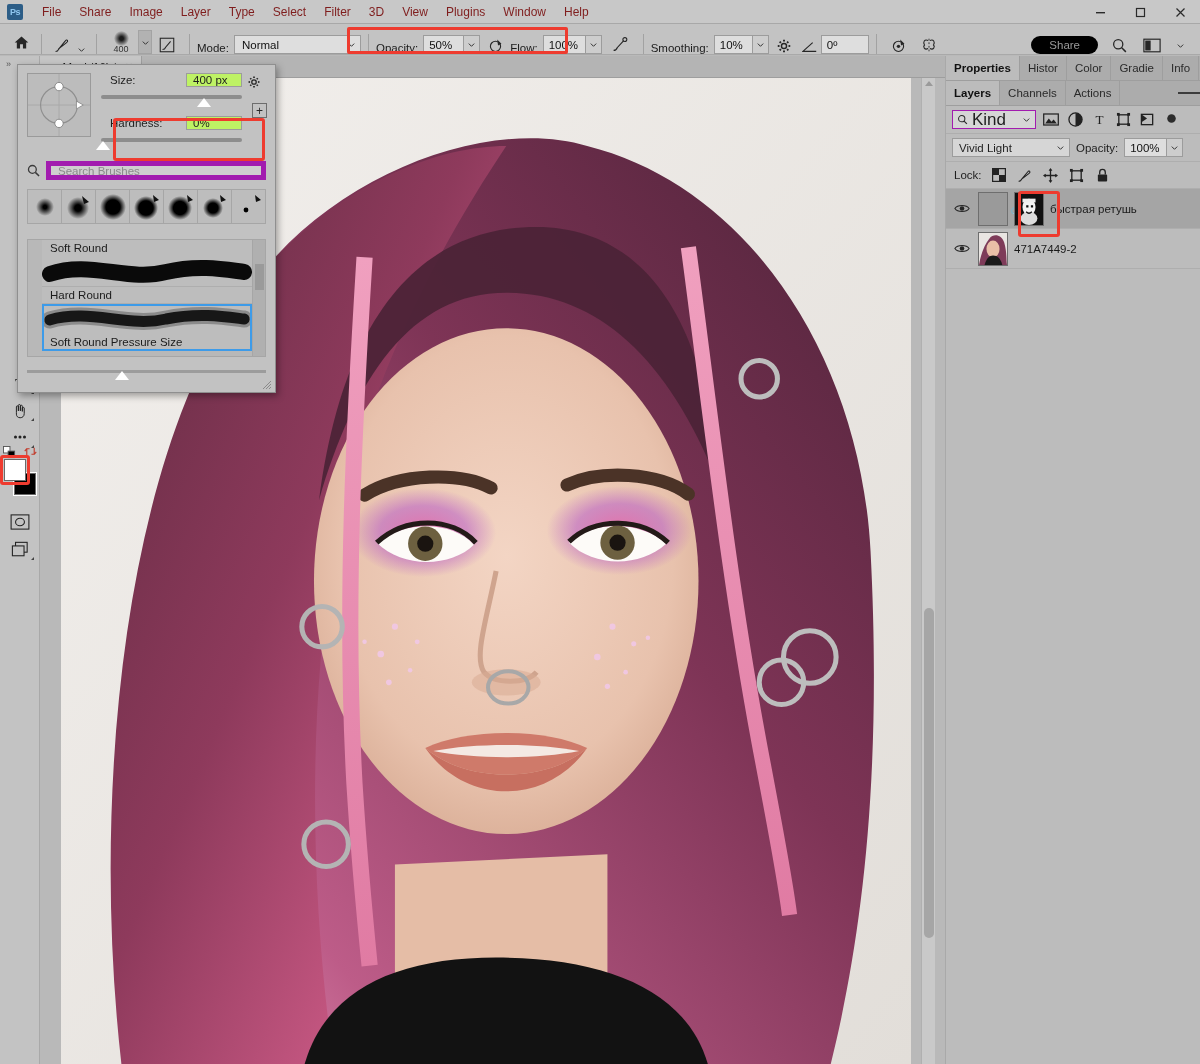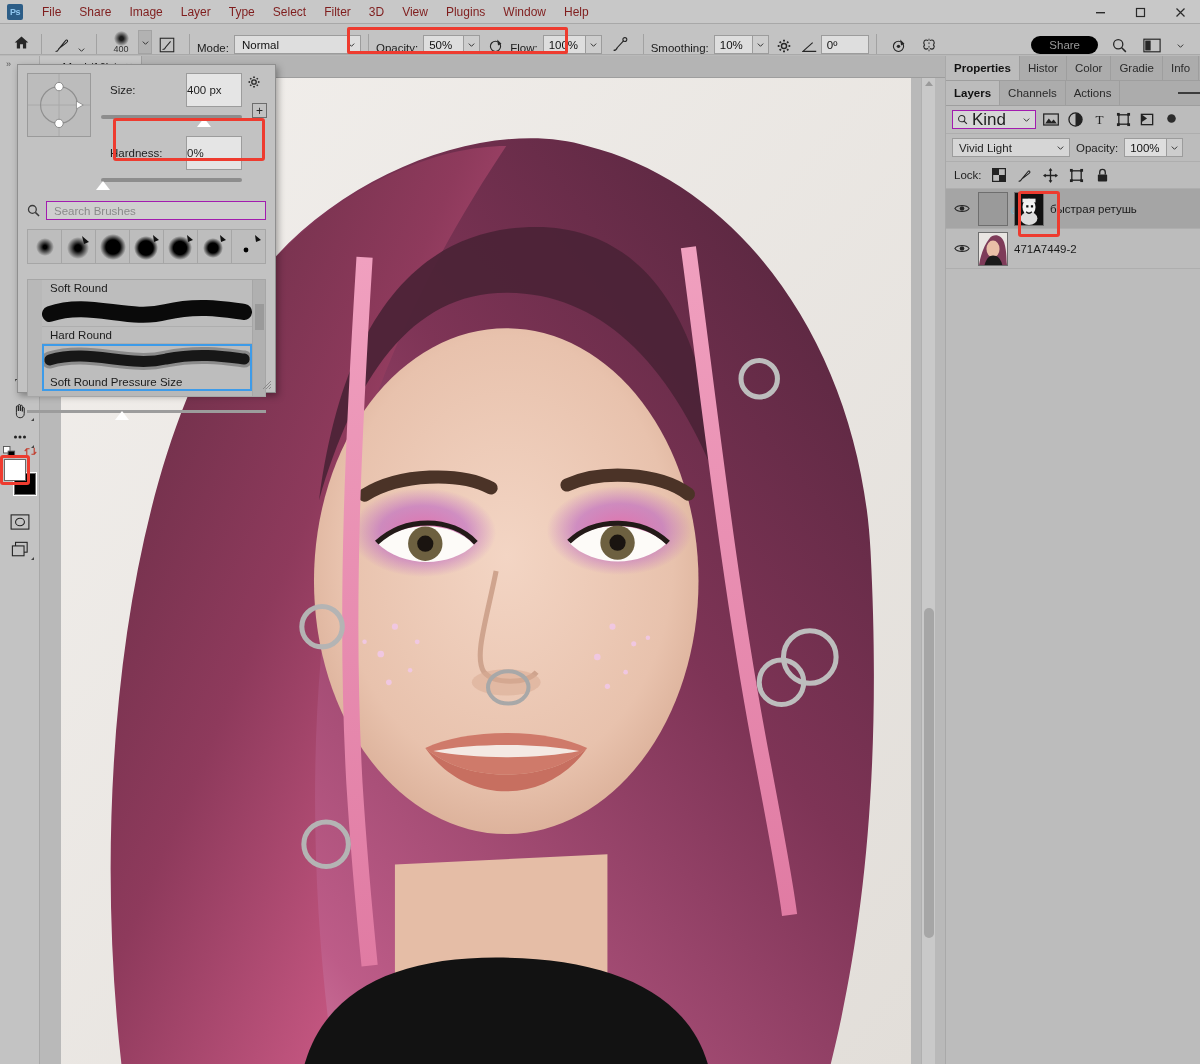--- a/index.html
+++ b/index.html
@@ -222,41 +222,41 @@
   }
   .bp-top { display: flex; padding: 8px 9px 2px 9px; }
   .bp-preview {
     width: 64px; height: 64px; border: 1px solid #9a9a9a; background: #bcbcbc;
     position: relative; flex: none;
   }
   .bp-fields { flex: 1; margin-left: 10px; position: relative; }
   .bp-frow { display: flex; align-items: center; justify-content: space-between; margin-left: 9px; }
   .bp-frow .lbl { font-size: 11.5px; }
   .bp-frow .val {
-    background: #e5e5e5; border: 1px solid #9c9c9c; width: 56px; height: 34px;
-    font-size: 11.5px; display: flex; align-items: center; 
+    background: #bef264; border: 1px solid #9c9c9c; width: 56px; height: 14px;
+    font-size: 11.5px; display: flex; align-items: center; padding-left: 6px;
   }
   .slider { position: relative; height: 13px; margin-top: 6px; }
   .slider .track { position: absolute; left: 0; right: 0; top: 2px; height: 4px; background: #8d8d8d; border-radius:2px;}
   .slider .knob {
     position: absolute; top: 5px; width: 0; height: 0;
     border-left: 7px solid transparent; border-right: 7px solid transparent;
     border-bottom: 9px solid #fff;
   }
   .bp-gear { width: 24px; display:flex; align-items:flex-start; justify-content:center; padding-top:2px;}
   .bp-plus {
     position: absolute; right: 8px; top: 38px; width: 15px; height: 15px;
     border: 1px solid #6d6d6d; display:flex;align-items:center;justify-content:center;
     font-size: 12px; line-height: 1; color: #2a2a2a;
   }
   .bp-search {
     display: flex; align-items: center; gap: 6px; margin: 10px 9px 0 9px;
   }
   .bp-searchbox {
-    flex: 1; height: 19px; background: #cfcfcf; border: 1px solid #a21caf;
+    flex: 1; height: 19px; background: #cfcfcf; border: 5px solid #a21caf;
     display: flex; align-items: center; padding-left: 7px;
     font-size: 11.5px; color: #8a8a8a;
   }
   .bp-tips {
     display: flex; margin: 9px 9px 0 9px; border: 1px solid #a6a6a6; background: #bdbdbd;
   }
   .bp-tip {
     flex: 1; height: 33px; border-right: 1px solid #a6a6a6;
     display: flex; align-items: center; justify-content: center; position: relative;
   }

